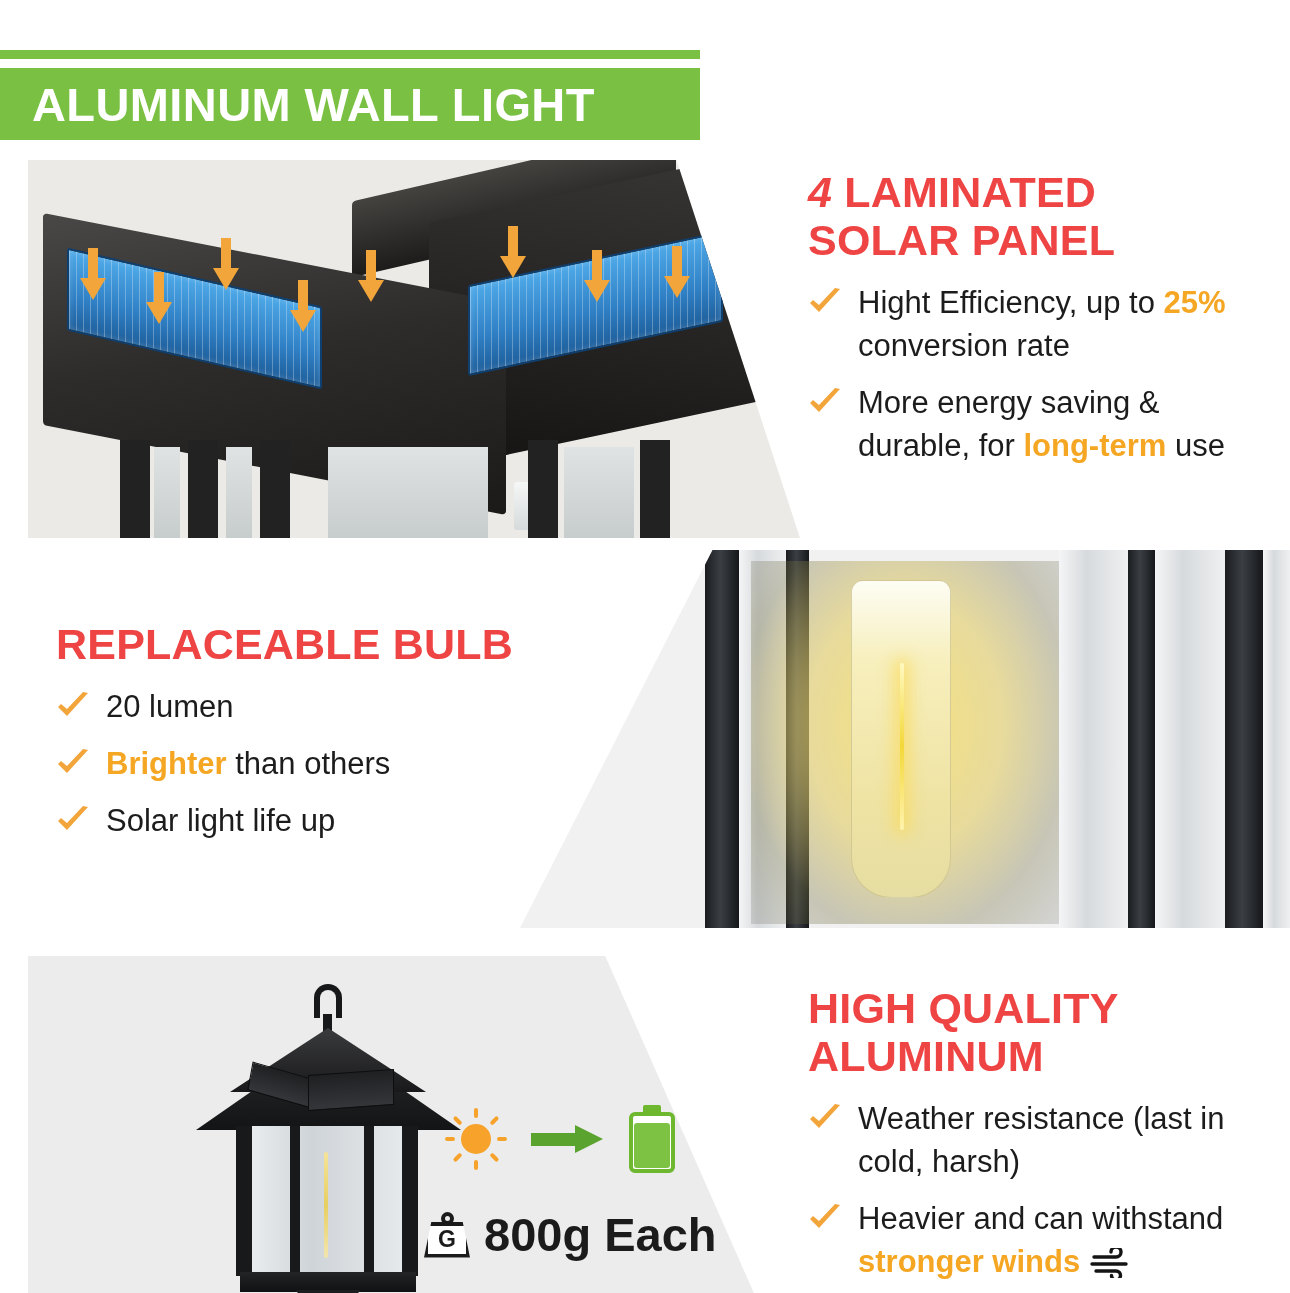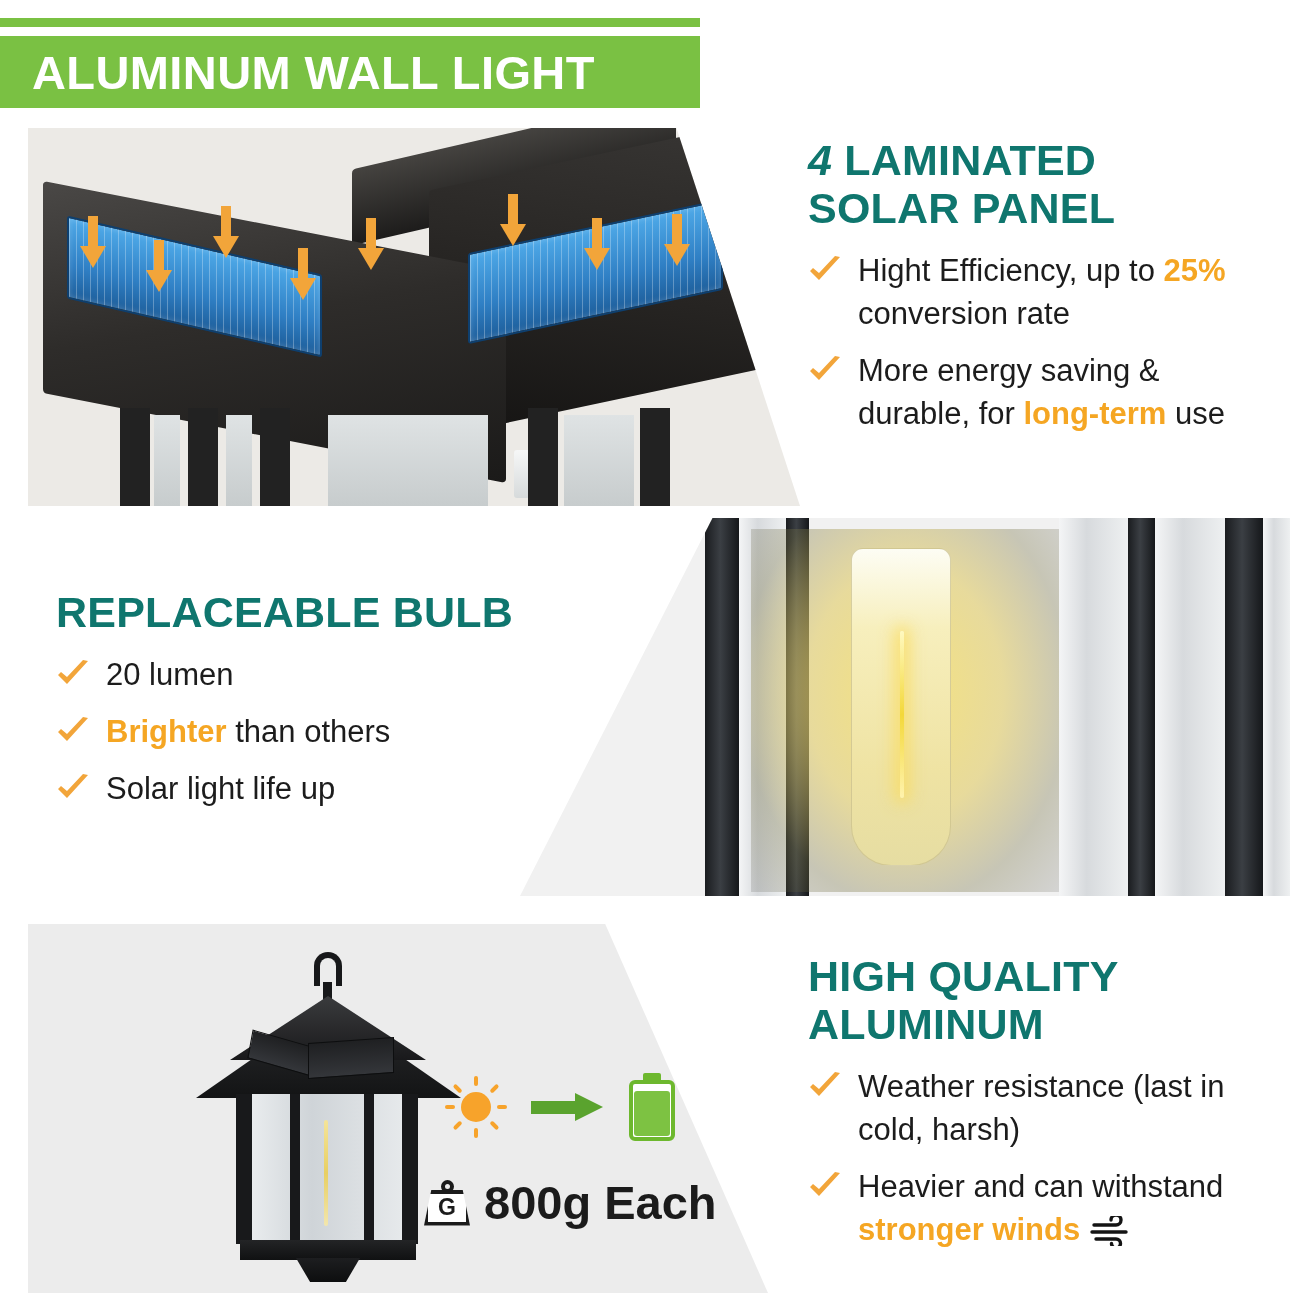--- a/index.html
+++ b/index.html
@@ -2,21 +2,21 @@
 <html><head>
 <meta charset="utf-8">
 <style>
   * { box-sizing: border-box; margin: 0; padding: 0; }
   html, body {
     width: 1290px; height: 1293px;
     background: #ffffff;
     font-family: "Liberation Sans", sans-serif;
     overflow: hidden;
   }
-  #stage { position: relative; width: 1290px; height: 1069px; background: #fff; }
+  #stage { position: relative; width: 1290px; height: 1069px; background: #fff; margin-top: 32px; }
 
   
   .hdr-line {
     position: absolute; left: 0; top: 18px; width: 700px; height: 9px;
     background: #7ac143;
   }
   .hdr-bar {
     position: absolute; left: 0; top: 36px; width: 700px; height: 72px;
     background: #7ac143;
     display: flex; align-items: center;
@@ -241,21 +241,21 @@
   }
   .weight-text {
     font-size:47px; font-weight:bold; color:#1b1b1b;
     font-family:"Liberation Sans", sans-serif; white-space:nowrap;
   }
   .weight-text .hl { color:#f5a623; }
 
   
   .feat { position:absolute; }
   .feat h2 {
-    color:#0f766e;
+    color:#ef4444;
     font-size: 43px;
     font-weight: bold;
     line-height: 1.12;
     letter-spacing: 0.2px;
     margin-bottom: 18px;
     font-family: "Liberation Sans", sans-serif;
   }
   .feat h2 .num { font-style: italic; }
   .bullet {
     display:flex; align-items:flex-start; gap:16px; margin-bottom:14px;

